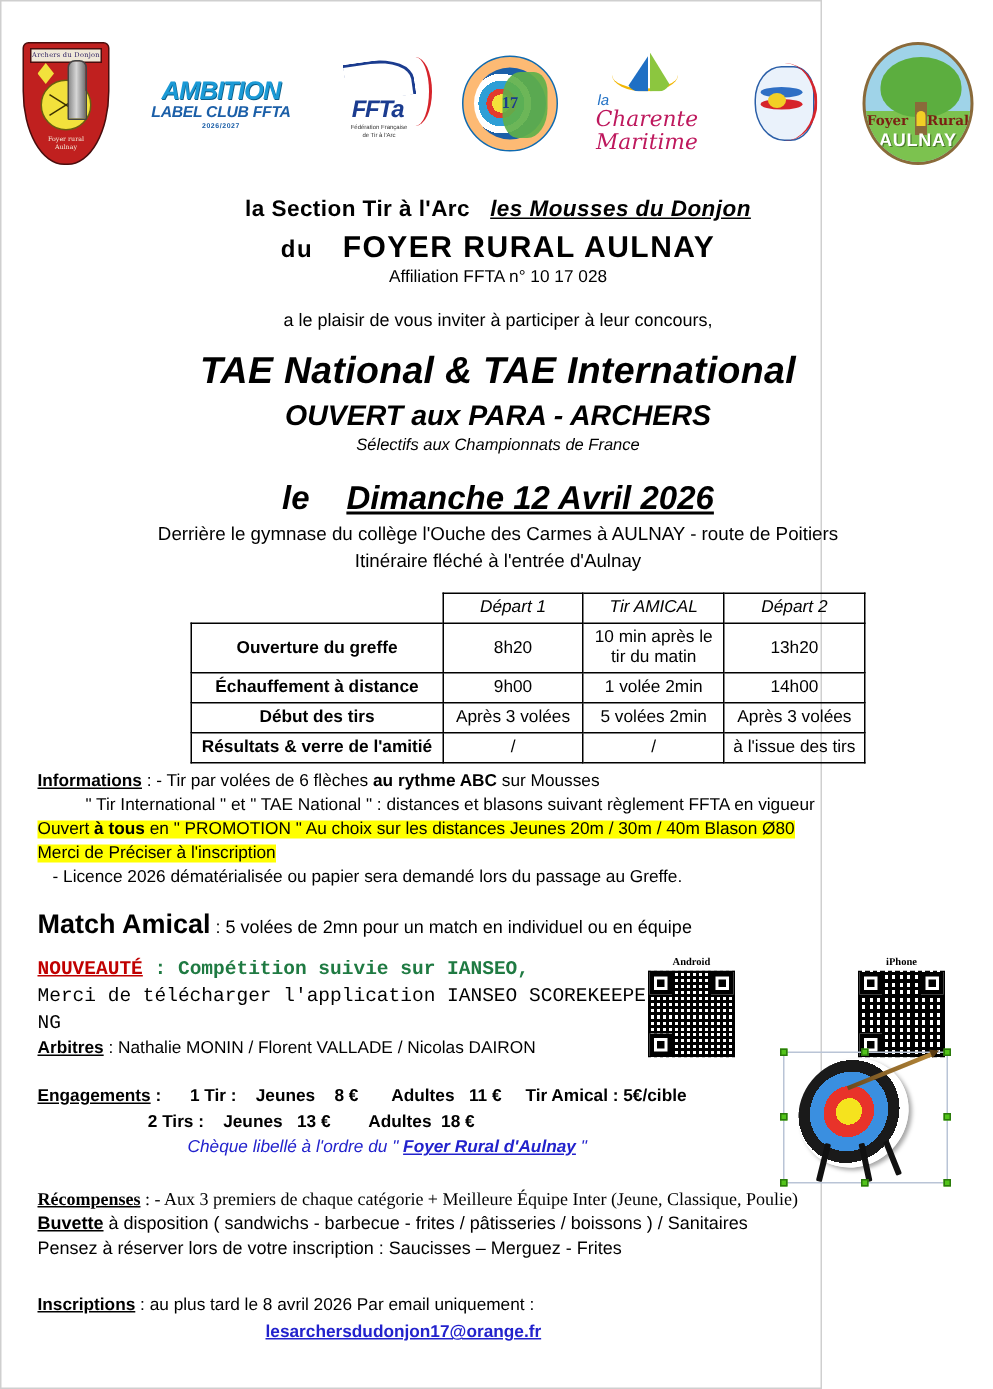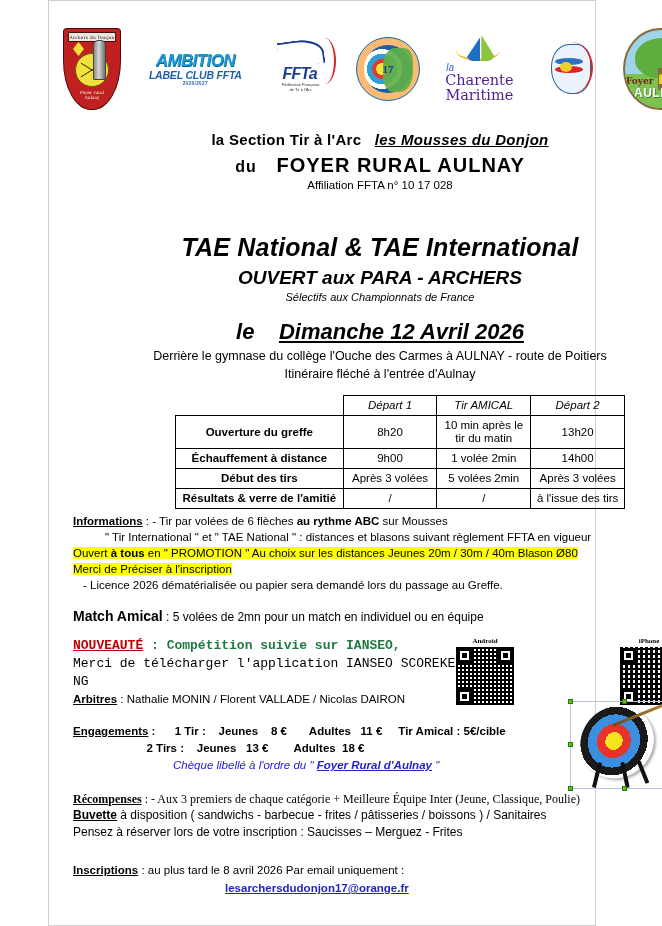--- a/index.html
+++ b/index.html
@@ -10,21 +10,20 @@
     font-family: "Liberation Sans", sans-serif;
     color: #000;
     position: relative;
     overflow: hidden;
   }
   .page {
     position: relative;
     width: 548px; height: 926px;
     border: 1px solid #cfcfcf;
     background: #fff;
-    margin-left: 48px;
   }
 
   
   .logobar {
     position: absolute; top: 14px; left: 0; width: 662px; height: 108px;
     display: flex; align-items: center; justify-content: space-between;
     padding: 0 14px;
   }
   .logo { flex: 0 0 auto; position: relative; }
 
@@ -133,21 +132,21 @@
   .chm-sail .s2 {
     position: absolute; left: 43px; top: 0; width: 16px; height: 26px;
     background: #8cc63f; clip-path: polygon(0 0,100% 100%,0 100%);
     border-radius: 0 0 60% 0;
   }
   .chm-sail .arc {
     position: absolute; left: 18px; top: 4px; width: 44px; height: 22px;
     border-bottom: 2.5px solid #f2b705; border-radius: 0 0 50% 50%;
   }
   .chm-la { font-size: 10px; color: #1f6fc4; font-style: italic; text-align: left; padding-left: 8px; line-height: 10px;}
-  .chm-w { font-size: 14.5px; color: #4c1d95; font-family: "DejaVu Serif", serif; line-height: 15px; }
+  .chm-w { font-size: 14.5px; color: #be185d; font-family: "DejaVu Serif", serif; line-height: 15px; font-style: italic; }
 
   
   .reg { width: 66px; height: 66px; position: relative; }
   .reg-map {
     position: absolute; left: 12px; top: 8px; width: 40px; height: 50px;
     background: #eaf2fb; border: 1.2px solid #2b5fa8;
     border-radius: 45% 35% 40% 50%;
   }
   .reg-arc {
     position: absolute; left: 10px; top: 6px; width: 44px; height: 52px;
@@ -235,37 +234,37 @@
 
   
   .sec { position: absolute; left: 24px; font-size: 11.5px; line-height: 16px; }
   .u { text-decoration: underline; }
   .b { font-weight: bold; }
   .hl { background: #ffff00; }
 
   .s-info      { top: 512px; width: 620px; }
   .s-info .l2  { padding-left: 32px; }
   .s-match     { top: 607px; width: 440px; font-size: 12px; }
-  .s-match .bb { font-size: 14px; font-weight: bold; }
+  .s-match .bb { font-size: 18px; font-weight: bold; }
   .s-nouv      { top: 636px; width: 430px; font-family: Liberation Mono, monospace; font-size: 13px; line-height: 18px; }
   .s-nouv .nv  { color: #c00000; font-weight: bold; text-decoration: underline; }
   .s-nouv .gr  { color: #1f7a42; font-weight: bold; }
   .s-arb       { top: 690px; width: 440px; }
   .s-eng       { top: 722px; width: 470px; line-height: 17px; }
   .s-eng .row  { white-space: pre; }
   .s-eng .chk  { color: #2222cc; font-style: italic; padding-left: 100px; }
   .s-rec       { top: 790px; width: 620px; font-family: "Liberation Serif", serif; font-size: 12px; }
   .s-buv       { top: 806px; width: 620px; font-size: 12px; line-height: 17px; }
   .s-ins       { top: 860px; width: 620px; line-height: 18px; }
   .s-ins .mail { color: #2222cc; text-decoration: underline; font-weight: bold; }
   .s-ins .ml   { padding-left: 152px; }
 
   
   .qrbox { position: absolute; }
-  .qr-and { left: 406px; top: 636px; }
+  .qr-and { left: 430px; top: 636px; }
   .qr-iph { left: 570px; top: 636px; }
   .qr-label { font-size: 7px; font-weight: bold; text-align: center; font-family: "Liberation Serif", serif; margin-bottom: 1px; }
   .qr {
     width: 60px; height: 60px; background:#fff;
     background-image:
       repeating-linear-gradient(0deg, #000 0 2px, transparent 2px 4px),
       repeating-linear-gradient(90deg, #000 0 2px, transparent 2px 4px);
     background-blend-mode: multiply;
     position: relative; border: 1px solid #fff;
   }
@@ -406,20 +405,21 @@
     <span class="sec-it">les Mousses du Donjon</span>
   </div>
 
   <div class="line-foyer t-center">
     <span class="small">du</span>
     <span>&nbsp;</span>
     <span>FOYER   RURAL   AULNAY</span>
   </div>
 
   <div class="line-affil t-center">Affiliation  FFTA  n°  10 17 028</div>
+  <div class="line-invite t-center">a le plaisir de vous inviter à participer à leur concours,</div>
 
   <div class="line-tae t-center">TAE National   &amp;   TAE International</div>
   <div class="line-ouvert t-center">OUVERT  aux  PARA - ARCHERS</div>
   <div class="line-select t-center">Sélectifs  aux  Championnats  de  France</div>
 
   <div class="line-date t-center">
     <span>le</span>
     <span>&nbsp;&nbsp;</span>
     <span class="u">Dimanche 12 Avril 2026</span>
   </div>

